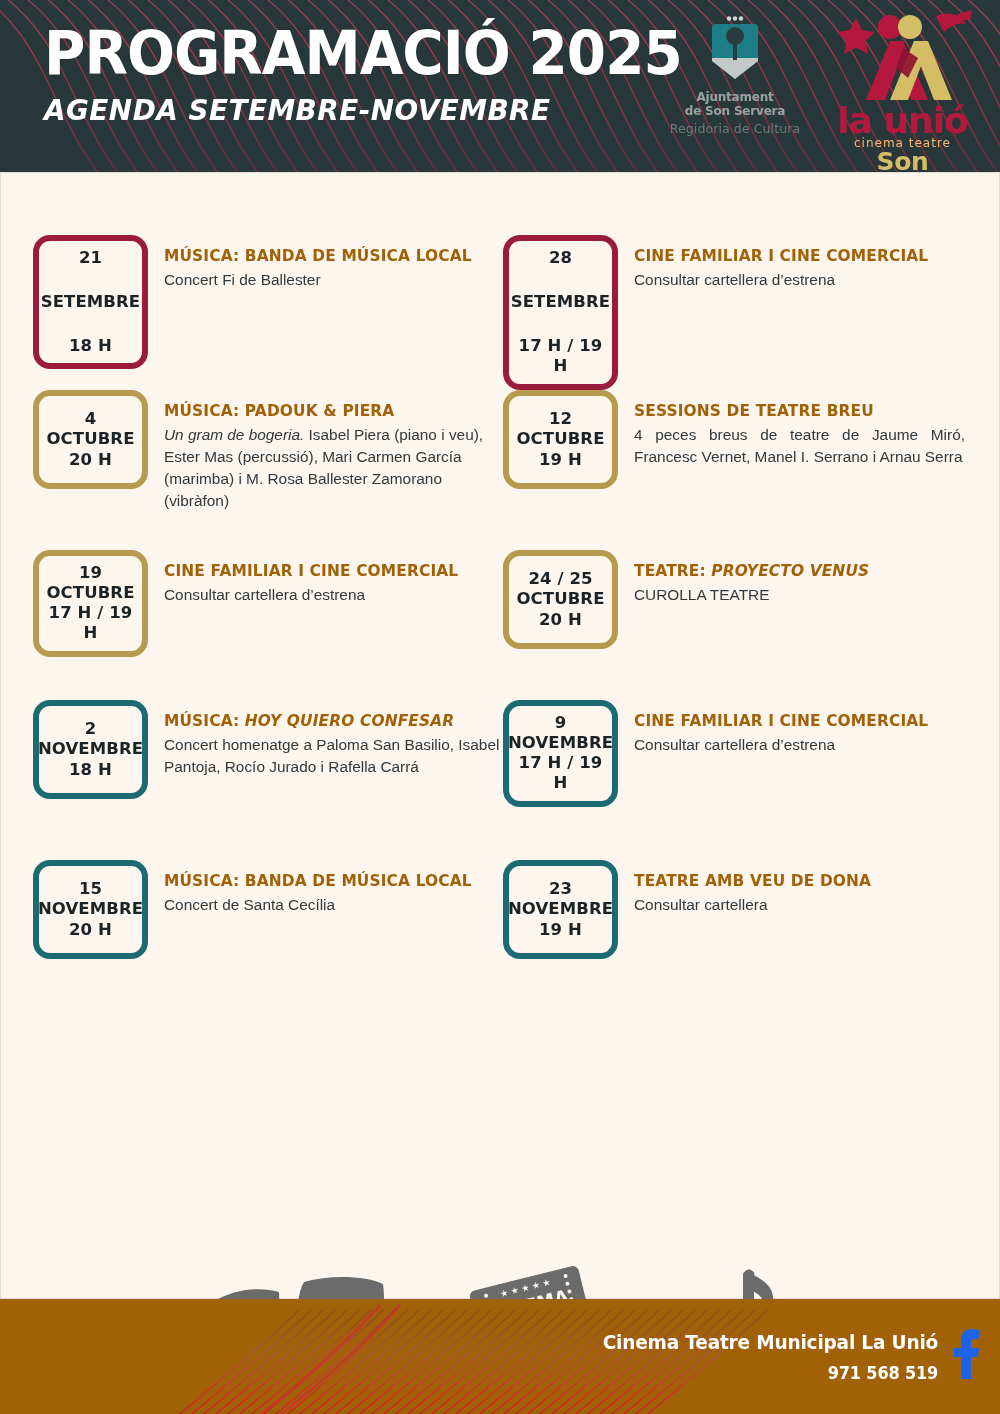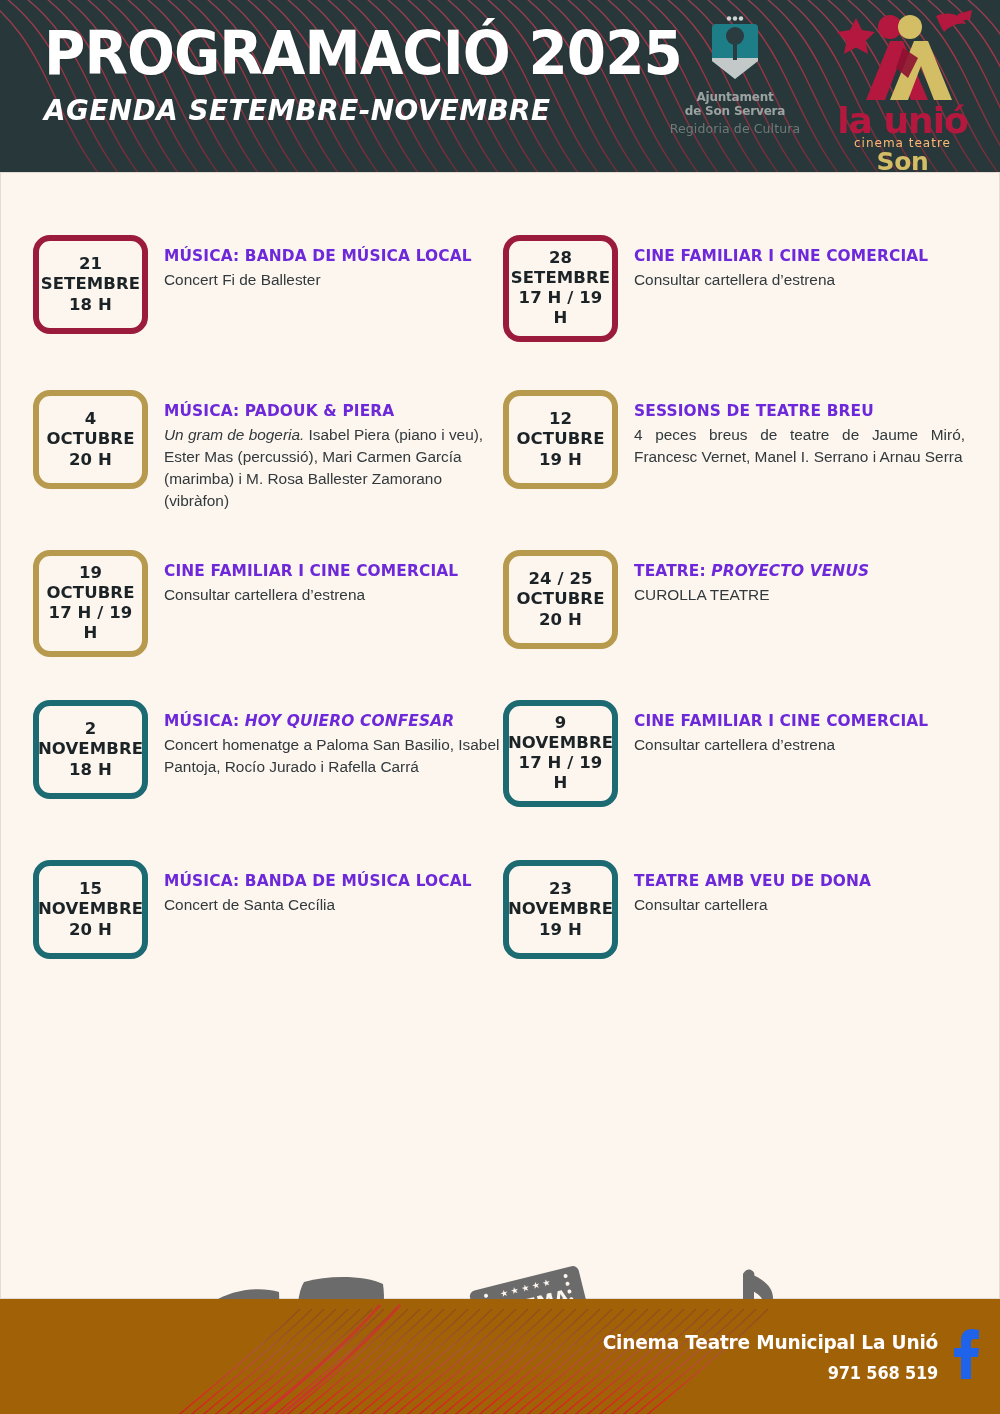--- a/index.html
+++ b/index.html
@@ -141,42 +141,42 @@
     width:115px;
     min-height:99px;
     border:6px solid #9B1B3C;
     border-radius:17px;
     background:#FDF6EF;
     display:flex; flex-direction:column;
     align-items:center; justify-content:center;
     padding:7px 3px;
     margin-right:16px;
   }
-  .datebox.maroon { border-color:#9B1B3C; }
+  .datebox.maroon { border-color:#9B1B3C;gap:24px; }
   .datebox.gold   { border-color:#B79A4D; }
   .datebox.teal   { border-color:#1C6B73; }
 
   .d-day, .d-month, .d-time {
     font-family:"DejaVu Sans", sans-serif;
     font-weight:bold;
     color:#1B2326;
     line-height:1.22;
     text-align:center;
     letter-spacing:.1px;
   }
   .d-day   { font-size:16.5px; }
   .d-month { font-size:16.5px; }
   .d-time  { font-size:16.5px; }
 
   .ev-text { flex:1 1 auto; padding-top:12px; }
   .ev-title {
     font-family:"DejaVu Sans", sans-serif;
     font-weight:bold;
     font-size:15.4px;
-    color:#6d28d9;
+    color:#a16207;
     letter-spacing:.15px;
     line-height:1.25;
     margin-bottom:3px;
   }
   .ev-title .it { font-style:italic; }
   .ev-desc {
     font-family:"Liberation Sans", sans-serif;
     font-size:15.4px;
     color:#32393C;
     line-height:1.42;

